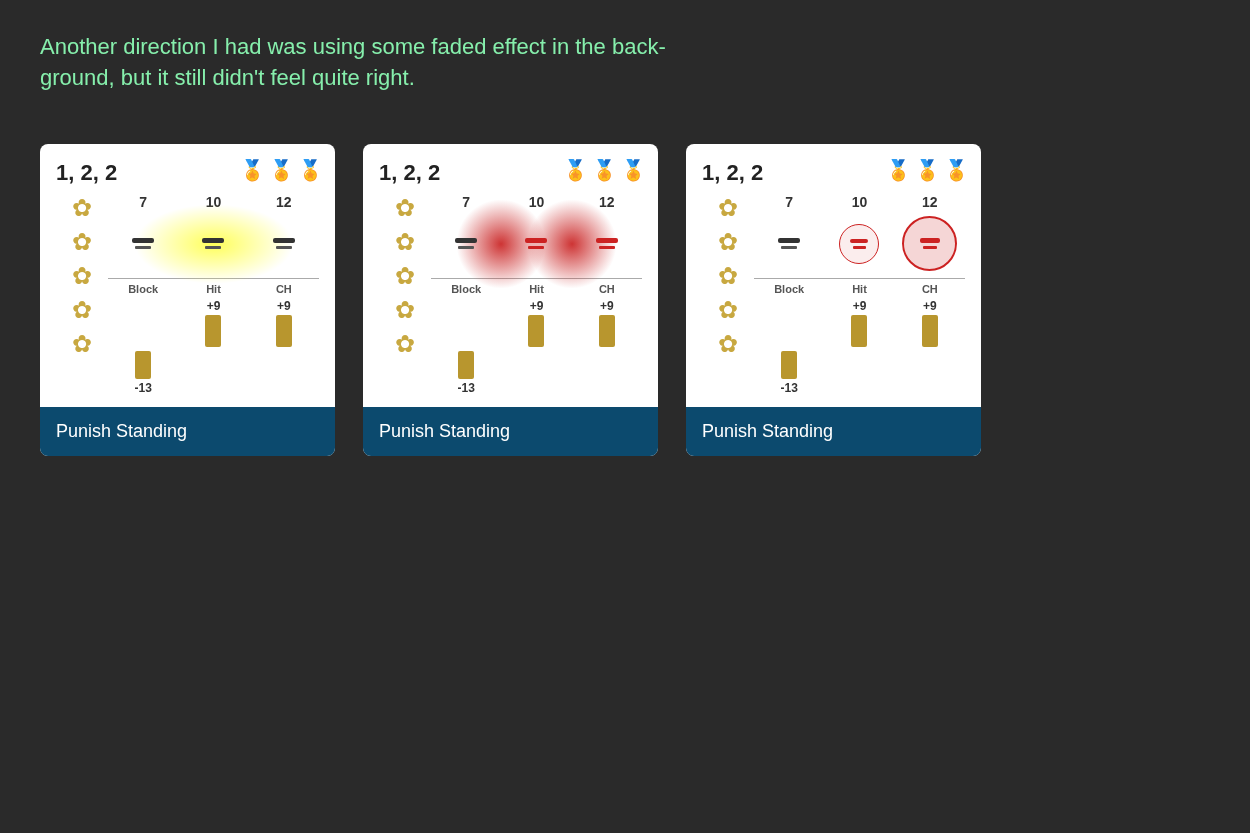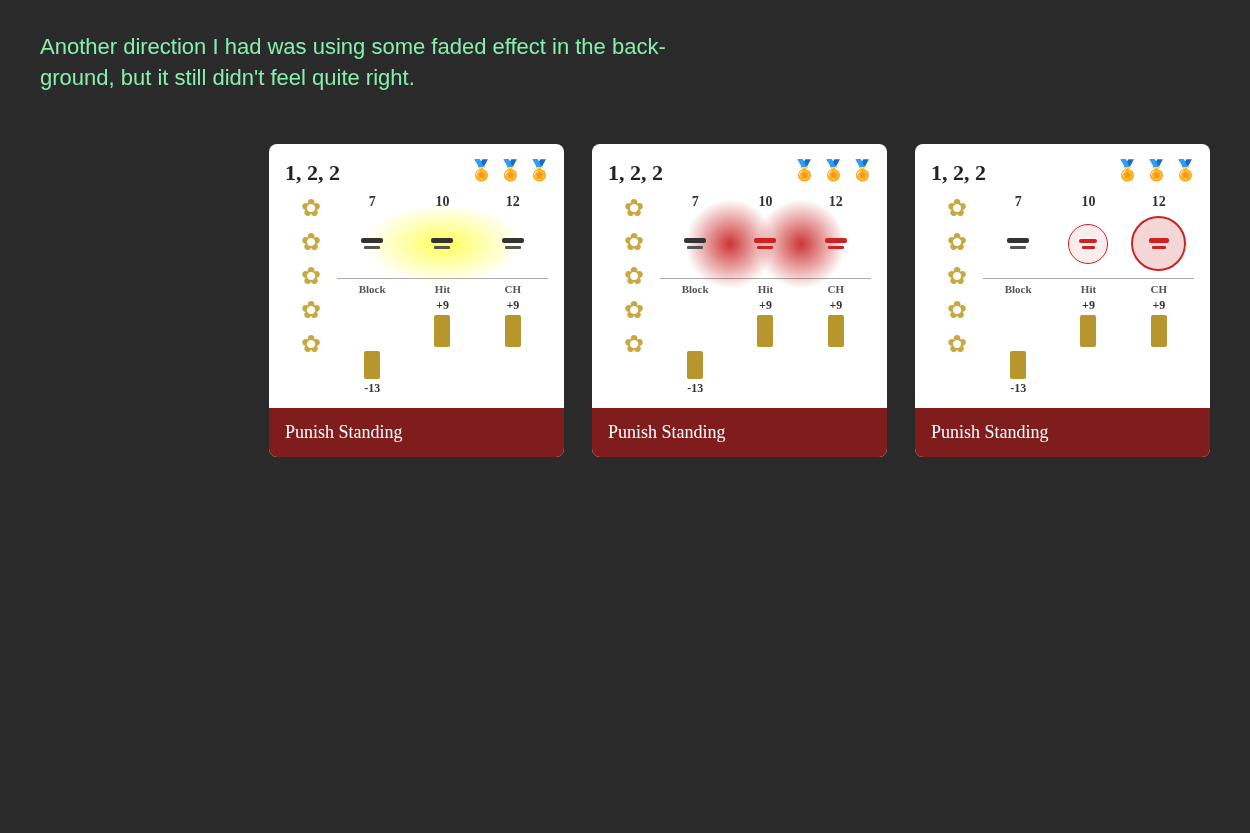--- a/index.html
+++ b/index.html
@@ -22,24 +22,23 @@
       margin-bottom: 12px;
     }
     .header p {
       color: #86efac;
       font-size: 22px;
       line-height: 1.4;
       max-width: 680px;
     }
     .cards-container {
       display: flex;
-      justify-content: flex-end;
+      justify-content: flex-start;
       gap: 28px;
       padding: 30px 40px;
-      font-family: Liberation Serif, serif;
     }
     .card {
       width: 295px;
       background: #ffffff;
       border-radius: 8px;
       overflow: hidden;
       display: flex;
       flex-direction: column;
     }
     .card-body {
@@ -62,21 +61,21 @@
     }
     .medal {
       font-size: 20px;
     }
     .flower-icon {
       font-size: 24px;
       color: #c8a840;
       text-align: center;
     }
     .card-footer {
-      background: #7f1d1d;
+      background: #0c4a6e;
       color: #ffffff;
       font-size: 18px;
       font-weight: 500;
       padding: 14px 16px;
     }
 
     
     .sep-line {
       border: none;
       border-top: 1px solid #aaa;

